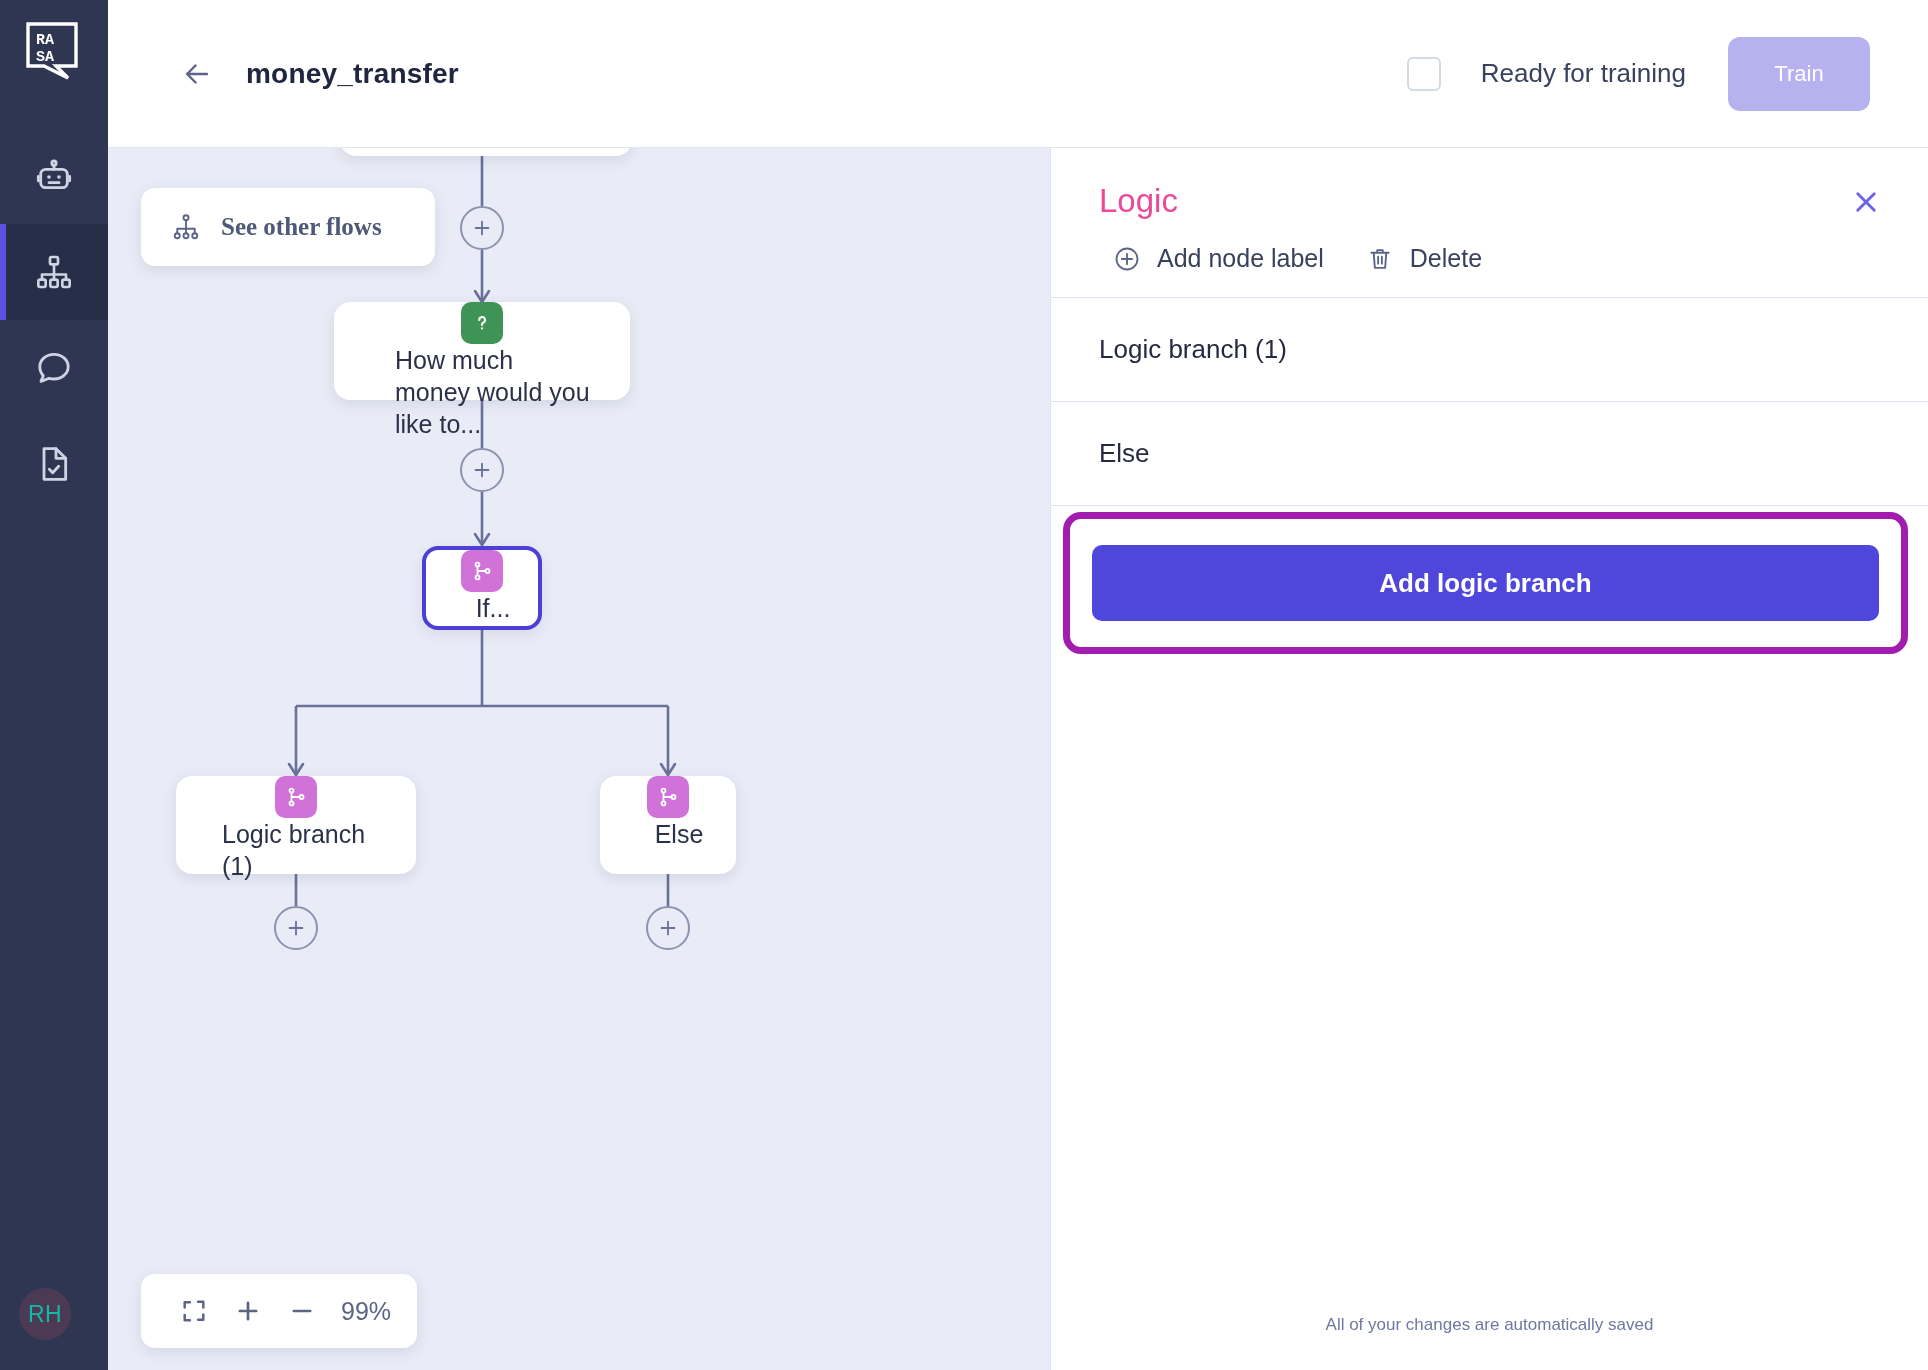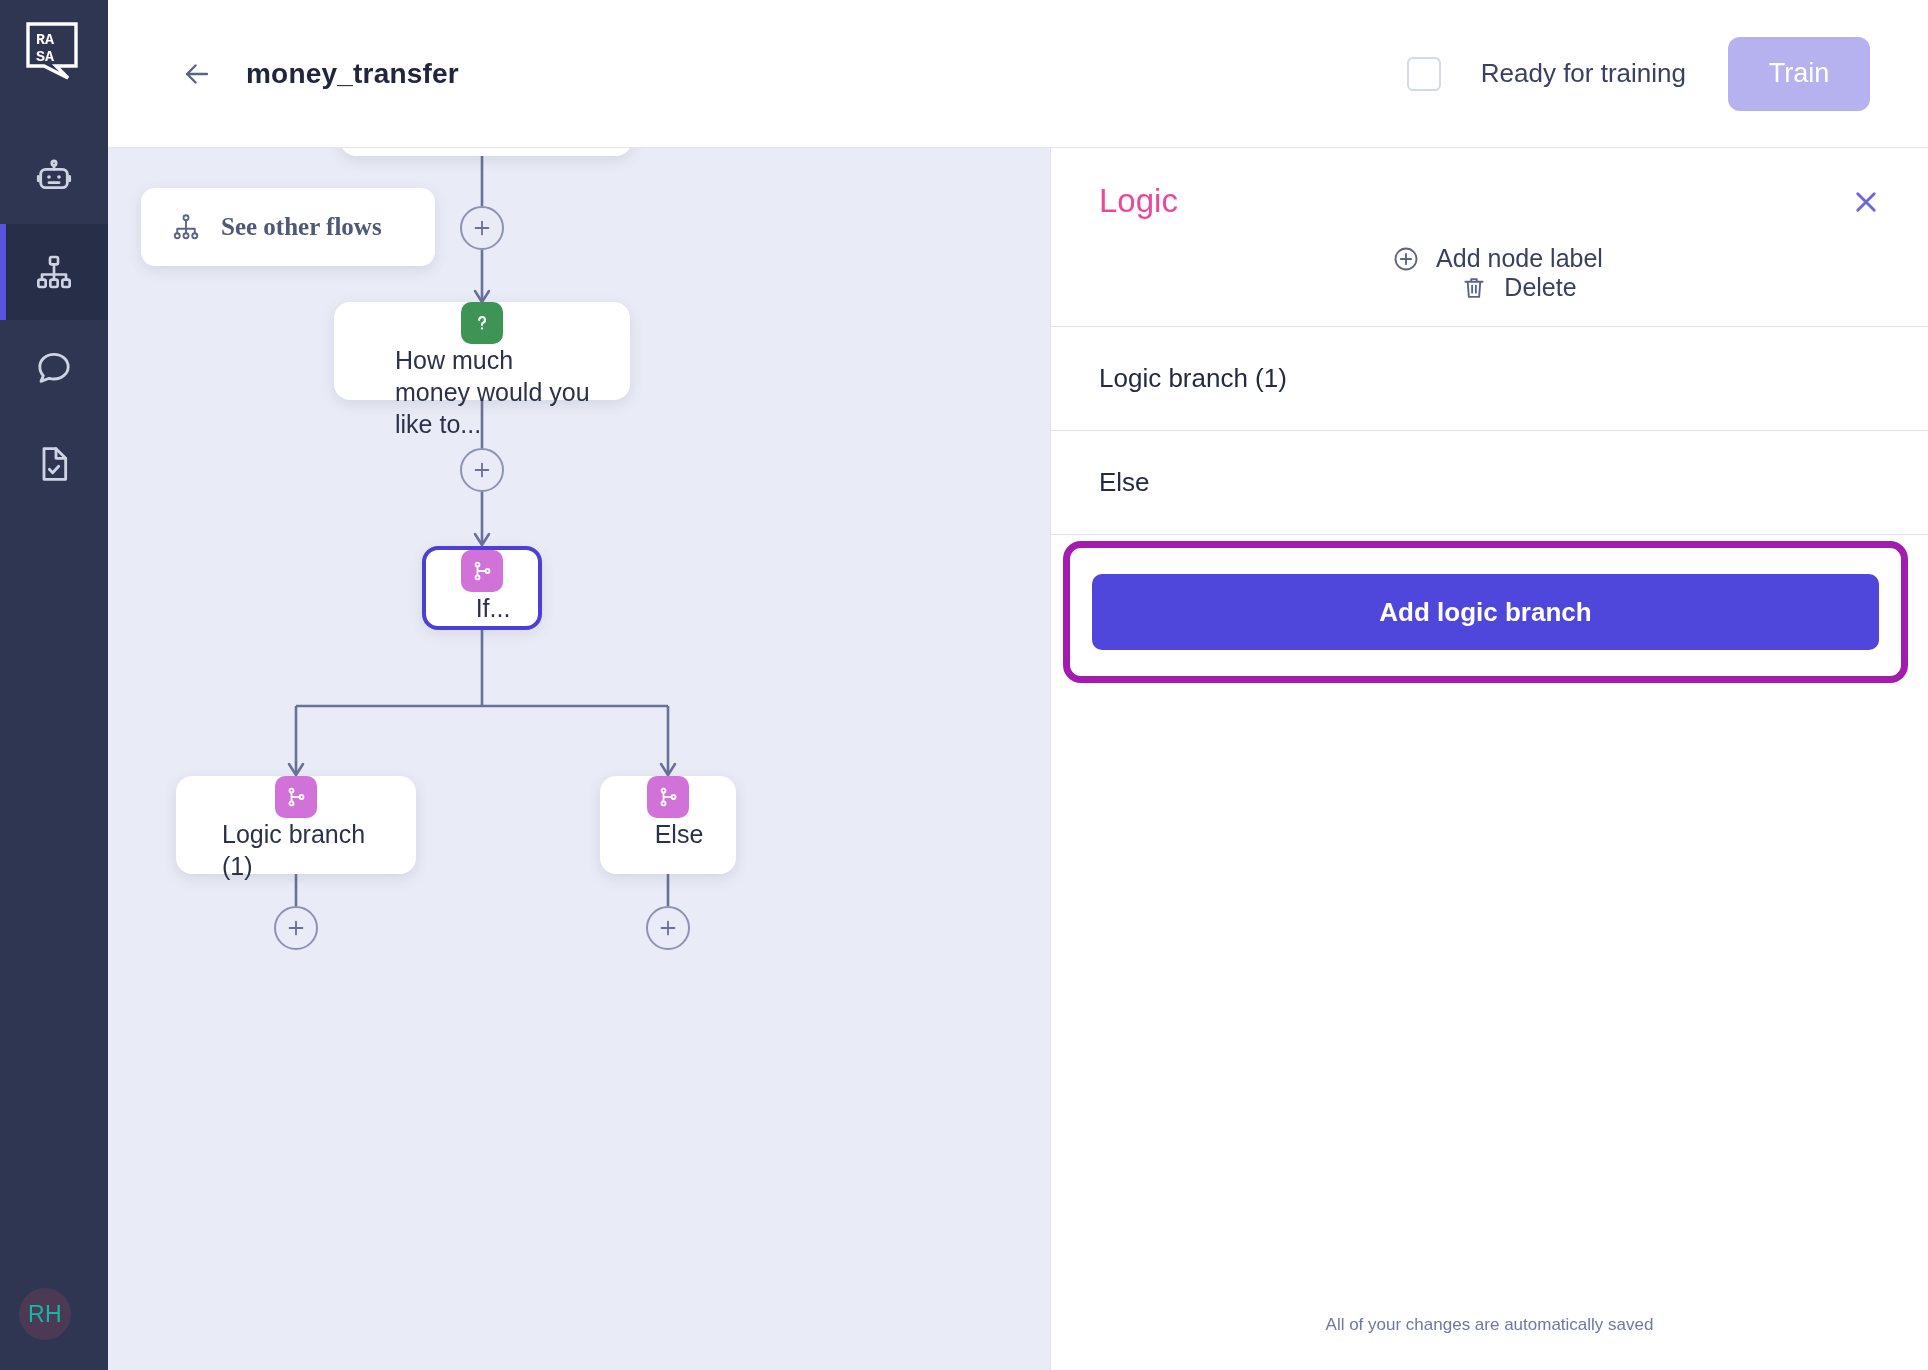--- a/index.html
+++ b/index.html
@@ -55,21 +55,21 @@
   .topbar-right {
     margin-left: auto; display: flex; align-items: center; gap: 16px; padding-right: 58px;
   }
   .checkbox {
     width: 34px; height: 34px; border: 2px solid #d4d9e8;
     border-radius: 6px; background: #fff; cursor: pointer;
   }
   .ready-label { margin-left: 24px; font-size: 26px; color: #39415e; }
   .train-btn {
     margin-left: 26px; width: 142px; height: 74px; border-radius: 12px;
-    background: #b6b1ef; color: #ffffff; font-size: 27px;
+    background: #b6b1ef; color: #ffffff; font-size: 22px;
     display: flex; align-items: center; justify-content: center;
     border: none; cursor: pointer; font-family: inherit;
   }
 
   .body-row { flex: 1; display: flex; min-height: 0; }
 
   
   .canvas {
     position: relative; background: #e9ecf6;
     width: 1050px; flex: 0 0 942px; height: 1222px; overflow: hidden;
@@ -131,21 +131,21 @@
     flex: 1; background: #ffffff; height: 1222px;
     border-left: 1px solid #dfe3ef; position: relative;
     display: flex; flex-direction: column;
   }
   .panel-head { padding: 34px 46px 24px 48px; border-bottom: 1px solid #dfe3ef; position: relative; }
   .panel-title { font-size: 33px; font-weight: normal; color: #ec4899; }
   .panel-close {
     position: absolute; right: 44px; top: 36px; width: 36px; height: 36px;
     cursor: pointer; color: #6c63e8;
   }
-  .panel-actions { display: flex; align-items: center; gap: 0; margin-top: 24px; padding-left: 14px; flex-direction: column; }
+  .panel-actions { display: flex; align-items: center; gap: 0; margin-top: 24px; padding-left: 14px; }
   .panel-action { display: flex; align-items: center; cursor: pointer; }
   .panel-action + .panel-action { margin-left: 42px; }
   .panel-action-label { margin-left: 16px; font-size: 25px; color: #39415e; }
 
   .panel-row {
     padding: 36px 48px; border-bottom: 1px solid #dfe3ef;
     font-size: 26px; color: #242a41; cursor: pointer; min-height: 104px;
     display: flex; align-items: center;
   }
 
@@ -338,20 +338,38 @@
               <svg width="24" height="24" viewBox="0 0 24 24" fill="none" stroke="#ffffff" stroke-width="1.8" stroke-linecap="round" stroke-linejoin="round">
                 <circle cx="7.5" cy="5.6" r="2"></circle>
                   <circle cx="7.5" cy="18.4" r="2"></circle>
                   <circle cx="17.5" cy="12" r="2"></circle>
                 <path d="M7.5 7.6v8.8M7.5 12h8"></path>
               </svg>
             </div>
             <div class="node-label">Else</div>
           </div>
 
+          <div class="zoom-bar">
+            <div class="zoom-btn">
+              <svg width="28" height="28" viewBox="0 0 24 24" fill="none" stroke="currentColor" stroke-width="2.1" stroke-linecap="round" stroke-linejoin="round">
+                <path d="M4 9V4.5h4.5M15.5 4h4.5V9M20 15v4.5h-4.5M8.5 20H4v-4.5"></path>
+              </svg>
+            </div>
+            <div class="zoom-btn">
+              <svg width="28" height="28" viewBox="0 0 24 24" stroke="currentColor" stroke-width="2.3" stroke-linecap="round" fill="none">
+                  <path d="M12 5v14M5 12h14"></path>
+                </svg>
+            </div>
+            <div class="zoom-btn">
+              <svg width="28" height="28" viewBox="0 0 24 24" stroke="currentColor" stroke-width="2.3" stroke-linecap="round" fill="none">
+                  <path d="M5 12h14"></path>
+                </svg>
+            </div>
+            <div class="zoom-level">99%</div>
+          </div>
 
         </div>
       </div>
 
       <div class="panel">
 
         <div class="panel-head">
           <div class="panel-title">Logic</div>
           <div class="panel-close">
             <svg width="36" height="36" viewBox="0 0 24 24" fill="none" stroke="currentColor" stroke-width="1.9" stroke-linecap="round">

